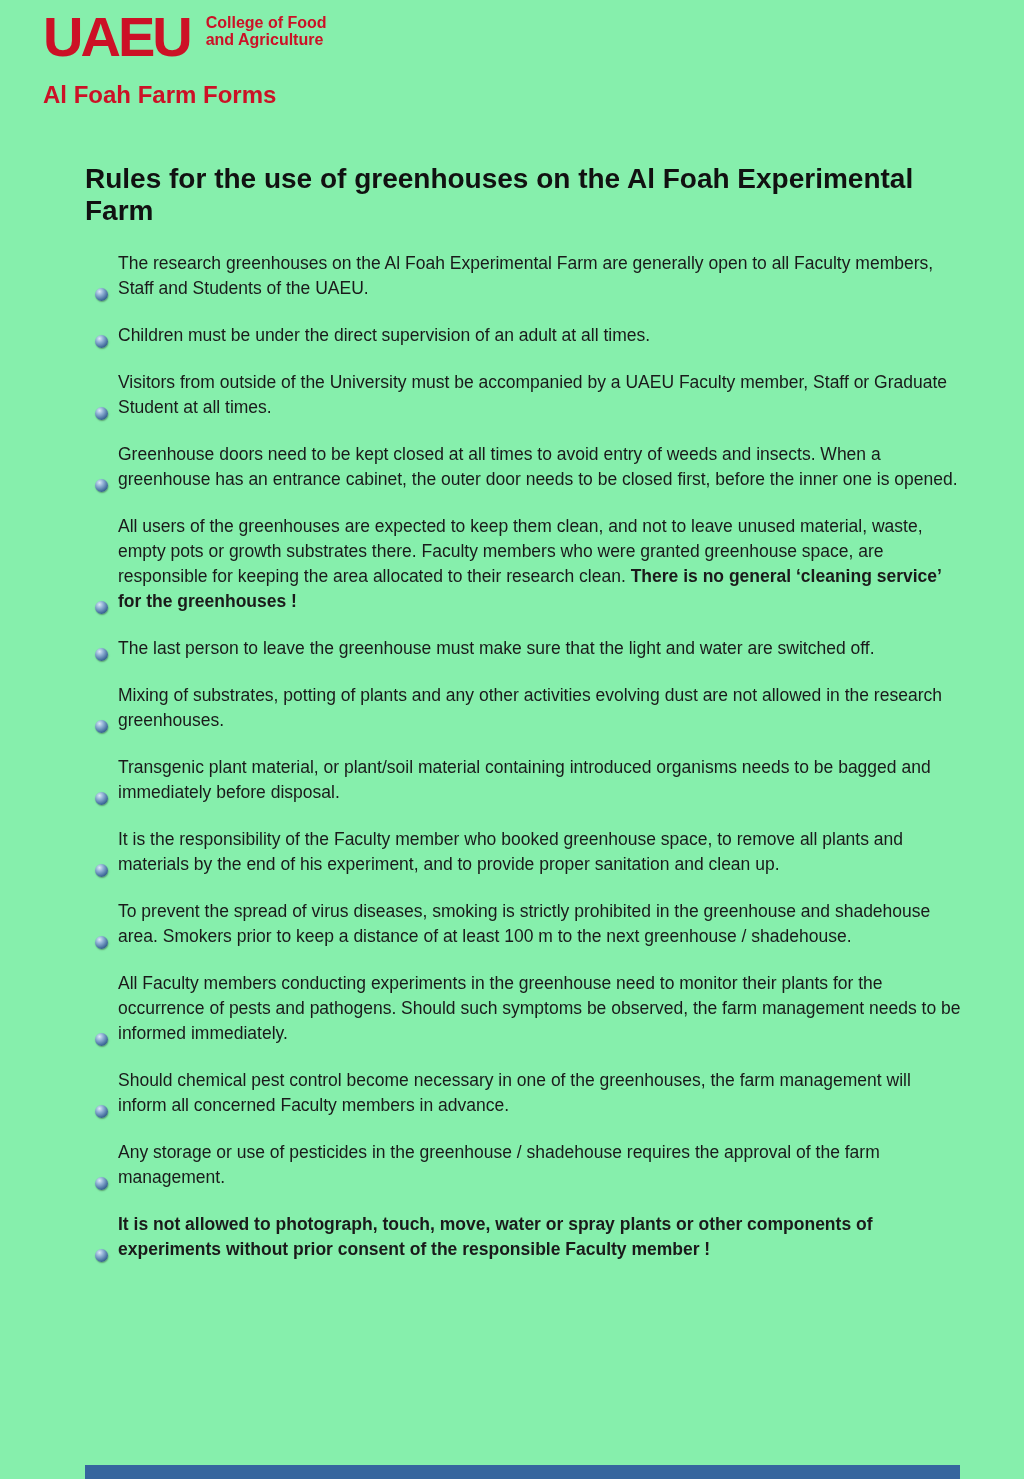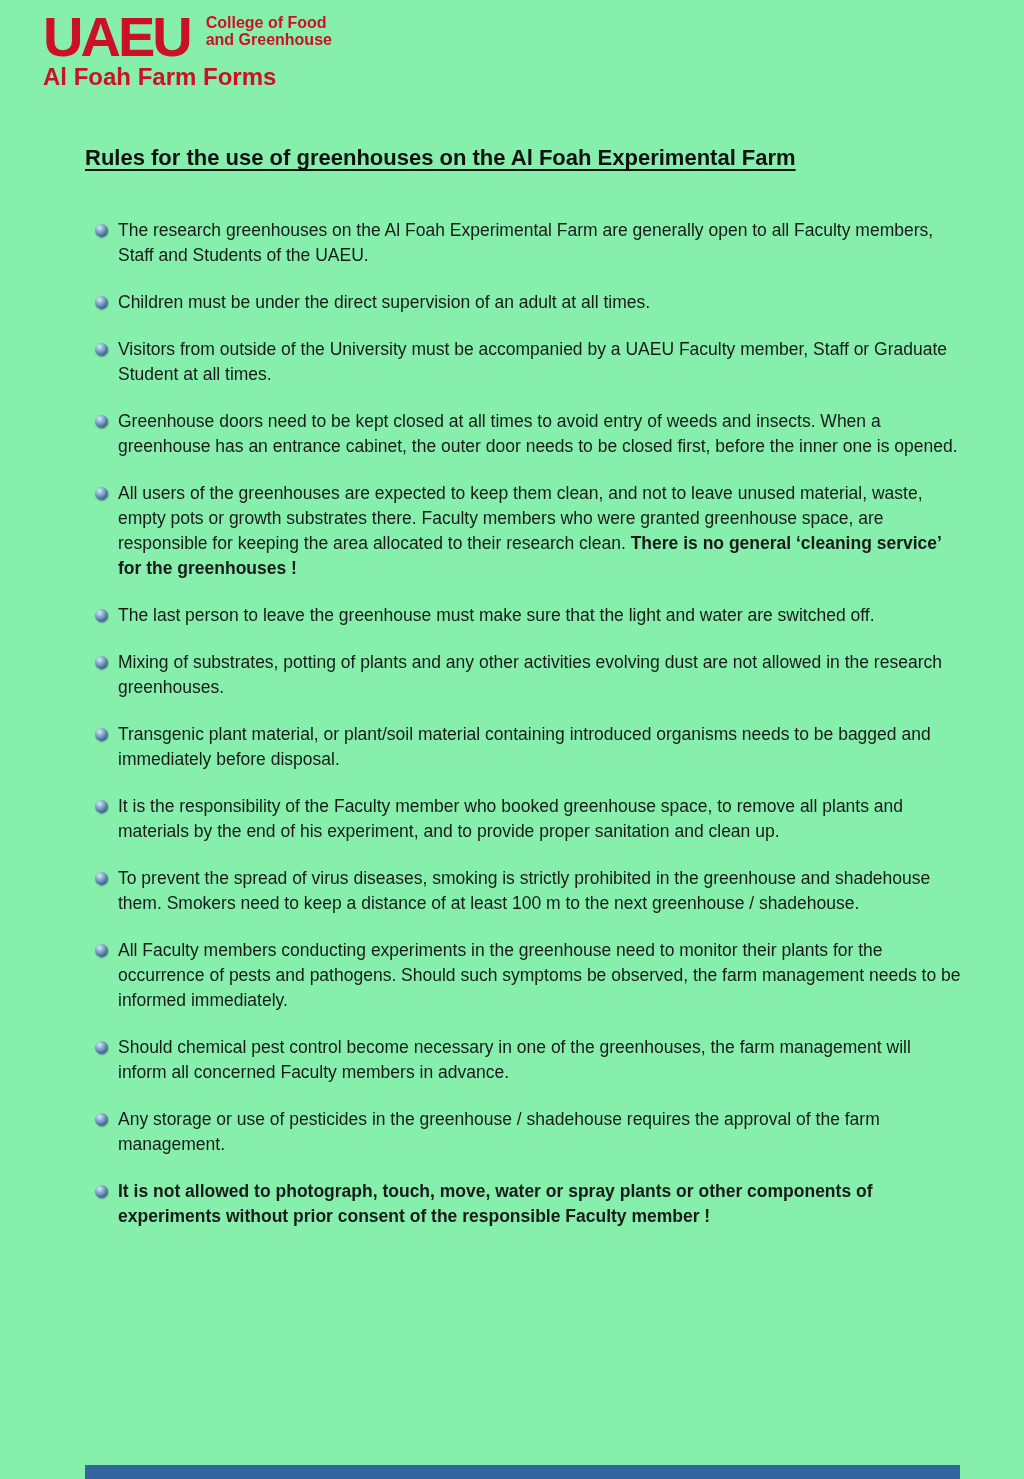--- a/index.html
+++ b/index.html
@@ -34,37 +34,36 @@
     font-weight: 700;
     font-size: 16px;
     line-height: 1.08;
     display: flex;
     flex-direction: column;
   }
   .subtitle {
     color: #cc1126;
     font-weight: 700;
     font-size: 24px;
-    margin-top: 0;
+    margin-top: 18px;
   }
   
   .title {
     margin-top: 54px;
-    margin-bottom: 47px;
-    font-size: 22px;
+    margin-bottom: 24px;
+    font-size: 28px;
     font-weight: 700;
     color: #111111;
-    text-decoration: underline;
     text-underline-offset: 4px;
   }
   
   .rules { padding-left: 10px; }
   .rule {
     display: flex;
-    align-items: flex-start;
+    align-items: flex-end;
     margin-bottom: 22px;
     margin-top: 16px;
   }
   .bullet {
     flex: 0 0 13px;
     width: 13px;
     height: 13px;
     margin-top: 6px;
     margin-right: 10px;
     border-radius: 50%;
@@ -90,21 +89,21 @@
 </head>
 <body>
 
 <div class="page">
 
   <header class="header">
     <div class="logo-row">
       <span class="logo">UAEU</span>
       <div class="college">
         <span>College of Food</span>
-        <span>and Greenhouse</span>
+        <span>and Agriculture</span>
       </div>
     </div>
     <div class="subtitle">Al Foah Farm Forms</div>
   </header>
 
   <h1 class="title">Rules for the use of greenhouses on the Al Foah Experimental Farm</h1>
 
   <main class="rules">
 
     <div class="rule">
@@ -148,21 +147,21 @@
       <p><span>Transgenic plant material, or plant/soil material containing introduced organisms needs to be bagged and immediately before disposal.</span><strong></strong></p>
     </div>
 
     <div class="rule">
       <span class="bullet"></span>
       <p><span>It is the responsibility of the Faculty member who booked greenhouse space, to remove all plants and materials by the end of his experiment, and to provide proper sanitation and clean up.</span><strong></strong></p>
     </div>
 
     <div class="rule">
       <span class="bullet"></span>
-      <p><span>To prevent the spread of virus diseases, smoking is strictly prohibited in the greenhouse and shadehouse them. Smokers need to keep a distance of at least 100 m to the next greenhouse / shadehouse.</span><strong></strong></p>
+      <p><span>To prevent the spread of virus diseases, smoking is strictly prohibited in the greenhouse and shadehouse area. Smokers prior to keep a distance of at least 100 m to the next greenhouse / shadehouse.</span><strong></strong></p>
     </div>
 
     <div class="rule">
       <span class="bullet"></span>
       <p><span>All Faculty members conducting experiments in the greenhouse need to monitor their plants for the occurrence of pests and pathogens. Should such symptoms be observed, the farm management needs to be informed immediately.</span><strong></strong></p>
     </div>
 
     <div class="rule">
       <span class="bullet"></span>
       <p><span>Should chemical pest control become necessary in one of the greenhouses, the farm management will inform all concerned Faculty members in advance.</span><strong></strong></p>

